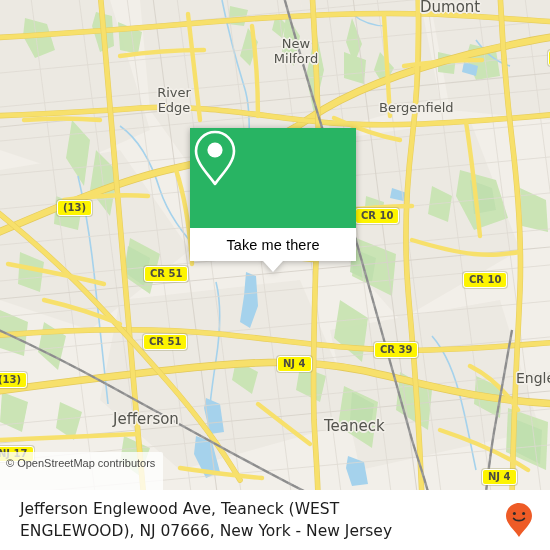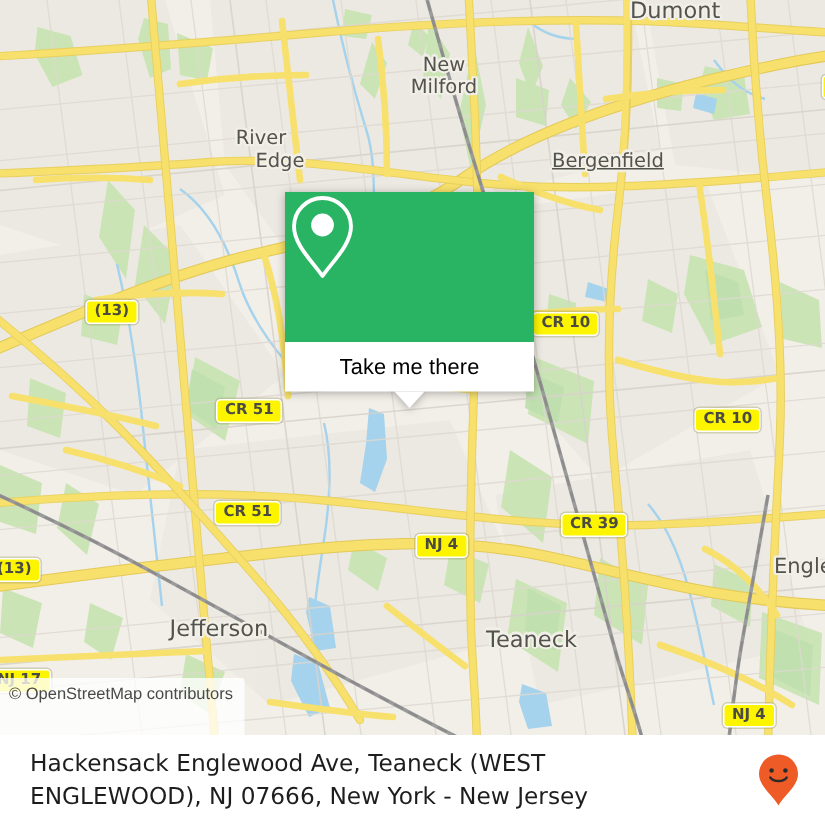--- a/index.html
+++ b/index.html
@@ -307,22 +307,22 @@
         <path class="rail" d="M-10,326 C30,344 70,364 110,386 C150,408 190,430 230,452 C260,468 286,482 306,492"></path>
         <path class="railb" d="M512,330 C506,364 500,398 494,432 C490,456 488,476 486,492"></path>
         <path class="rail" d="M512,330 C506,364 500,398 494,432 C490,456 488,476 486,492"></path>
       </g>
     </svg>
 
     <div class="maplabel" style="left:420px;top:0px;font-size:15px;">Dumont</div>
     <div class="maplabel two" style="left:266px;top:36px;width:60px;">New</div>
     <div class="maplabel two" style="left:266px;top:51px;width:60px;">Milford</div>
     <div class="maplabel two" style="left:145px;top:85px;width:58px;">River</div>
-    <div class="maplabel two" style="left:145px;top:100px;width:58px;text-align:right;">Edge</div>
-    <div class="maplabel" style="left:368px;top:101px;text-decoration:underline;">Bergenfield</div>
+    <div class="maplabel two" style="left:145px;top:100px;width:58px;">Edge</div>
+    <div class="maplabel" style="left:379px;top:101px;">Bergenfield</div>
     <div class="maplabel" style="left:113px;top:412px;font-size:15px;">Jefferson</div>
     <div class="maplabel" style="left:324px;top:419px;font-size:15px;">Teaneck</div>
     <div class="maplabel" style="left:516px;top:371px;font-size:14px;">Engle</div>
 
     <div class="shield" style="left:500px;top:50px;margin-left:48px;">CR 505</div>
     <div class="shield" style="left:57px;top:200px;">(13)</div>
     <div class="shield" style="left:355px;top:208px;">CR 10</div>
     <div class="shield" style="left:144px;top:266px;">CR 51</div>
     <div class="shield" style="left:463px;top:272px;">CR 10</div>
     <div class="shield" style="left:143px;top:334px;">CR 51</div>
@@ -343,21 +343,21 @@
         <span id="popup-label">Take me there</span>
       </div>
       <div id="popup-tail"></div>
     </div>
 
     <div id="attribution">© OpenStreetMap contributors</div>
   </div>
 
   <div id="footer">
     <div id="footer-text">
-      <span>Hackensack Englewood Ave, Teaneck (WEST</span><br>
+      <span>Jefferson Englewood Ave, Teaneck (WEST</span><br>
       <span>ENGLEWOOD), NJ 07666, New York - New Jersey</span>
     </div>
     <div id="footer-logo">
       <svg width="30" height="36" viewBox="0 0 30 36">
         <path d="M15 1 C7.8 1 2 6.8 2 14 C2 22 11 28 15 35 C19 28 28 22 28 14 C28 6.8 22.2 1 15 1 Z" fill="#ee5b26"></path>
         <circle cx="10.4" cy="11.6" r="1.5" fill="#2b2b2b"></circle>
         <circle cx="19.6" cy="11.6" r="1.5" fill="#2b2b2b"></circle>
         <path d="M9.6 16.4 C11.6 19.4 18.4 19.4 20.4 16.4" fill="none" stroke="#2b2b2b" stroke-width="1.7" stroke-linecap="round"></path>
       </svg>
     </div>

